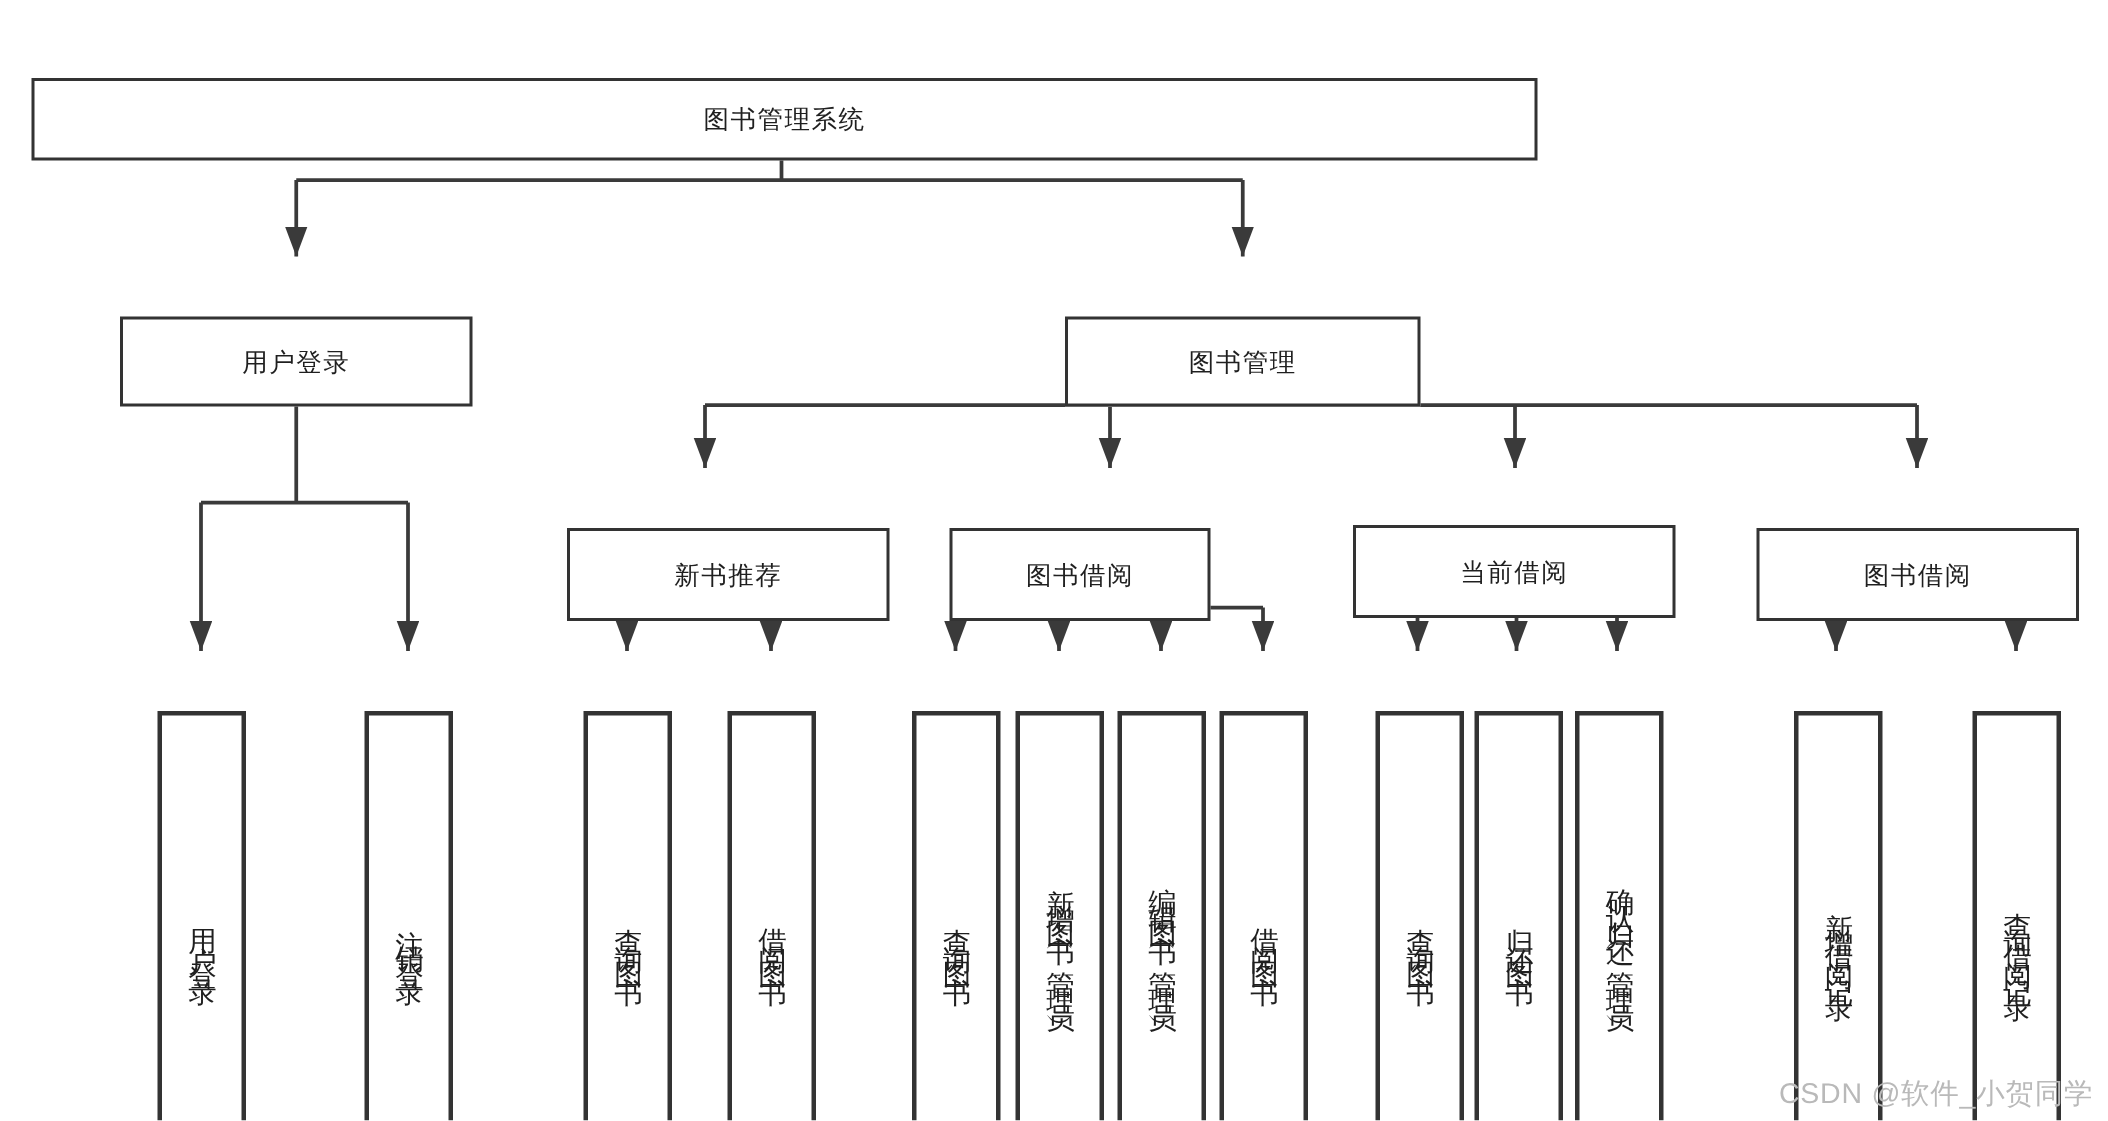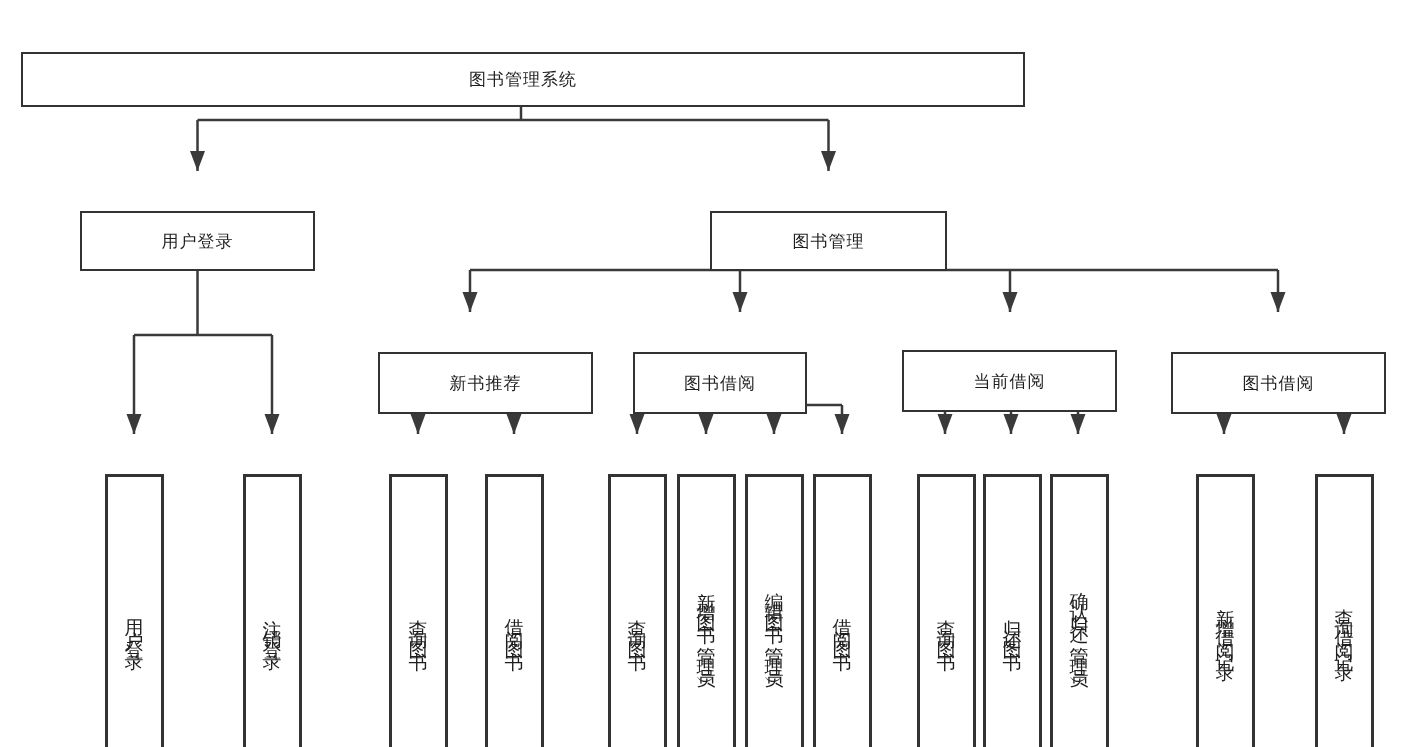--- a/index.html
+++ b/index.html
@@ -117,14 +117,15 @@
   <div class="node leaf" style="left:745px;top:435px;width:59px;height:300px;">编辑图书（管理员）</div>
   <div class="node leaf" style="left:813px;top:435px;width:59px;height:300px;">借阅图书</div>
 
   <div class="node leaf" style="left:917px;top:435px;width:59px;height:300px;">查询图书</div>
   <div class="node leaf" style="left:983px;top:435px;width:59px;height:300px;">归还图书</div>
   <div class="node leaf" style="left:1050px;top:435px;width:59px;height:300px;">确认归还（管理员）</div>
 
   <div class="node leaf" style="left:1196px;top:435px;width:59px;height:300px;">新增借阅记录</div>
   <div class="node leaf" style="left:1315px;top:435px;width:59px;height:300px;">查询借阅记录</div>
 
+  <div class="watermark" style="left:1186px;top:716px;">CSDN @软件_小贺同学</div>
 
 </div>
 
 </body></html>

